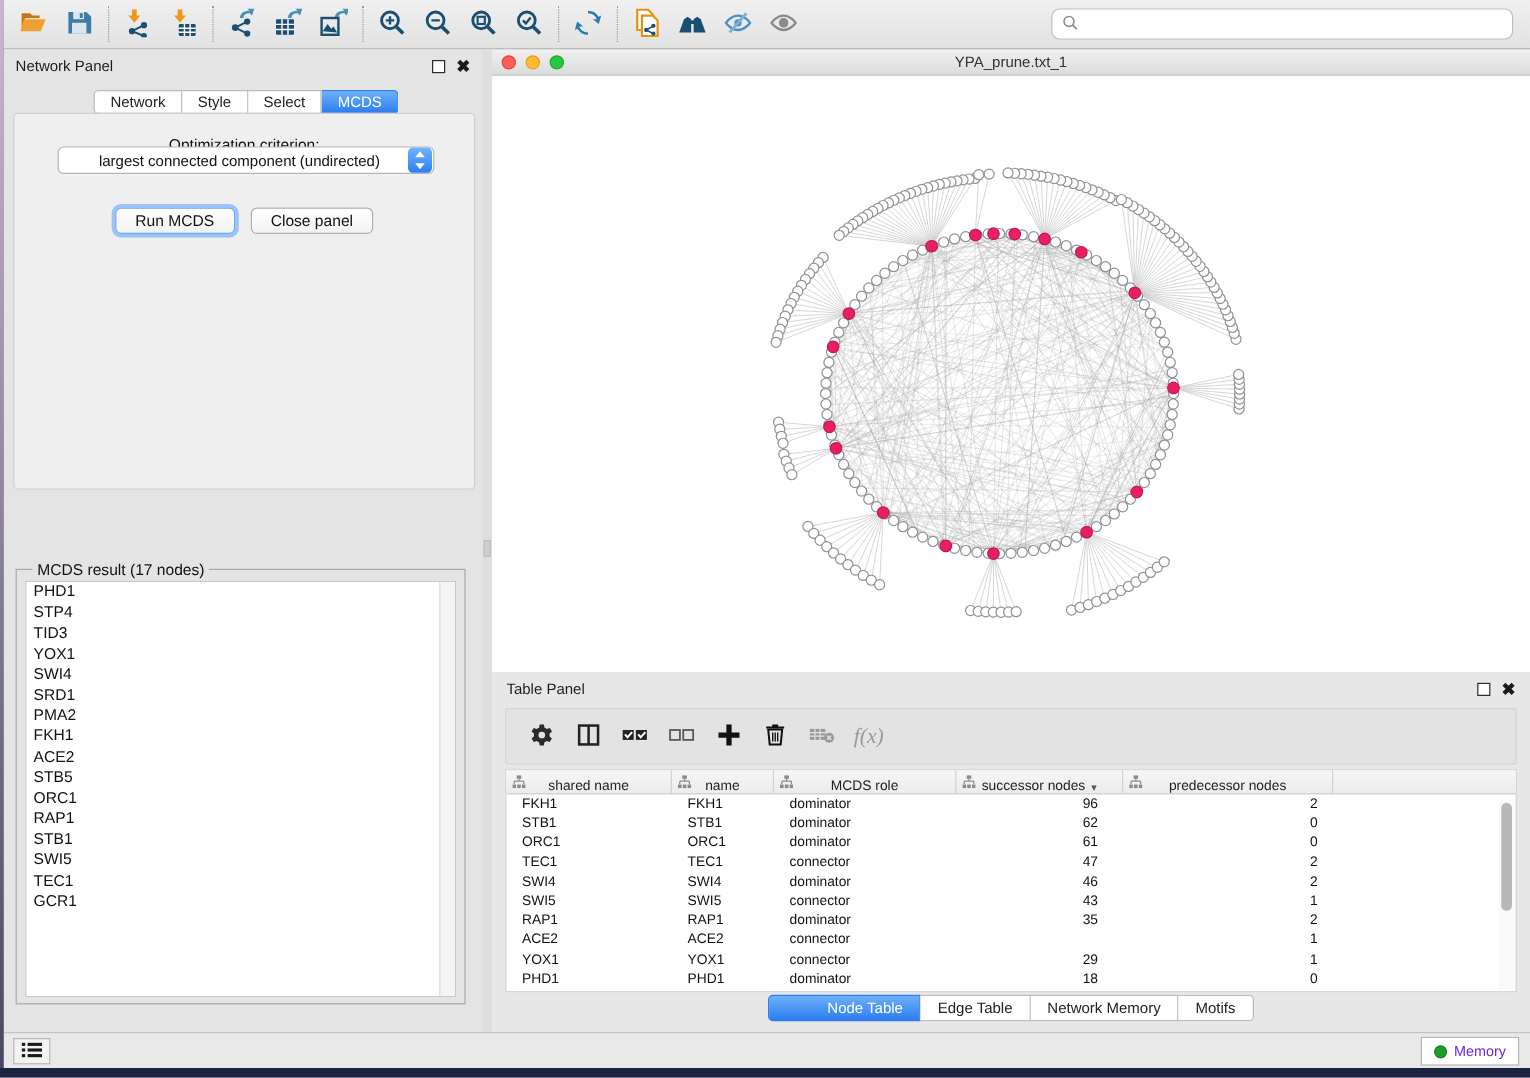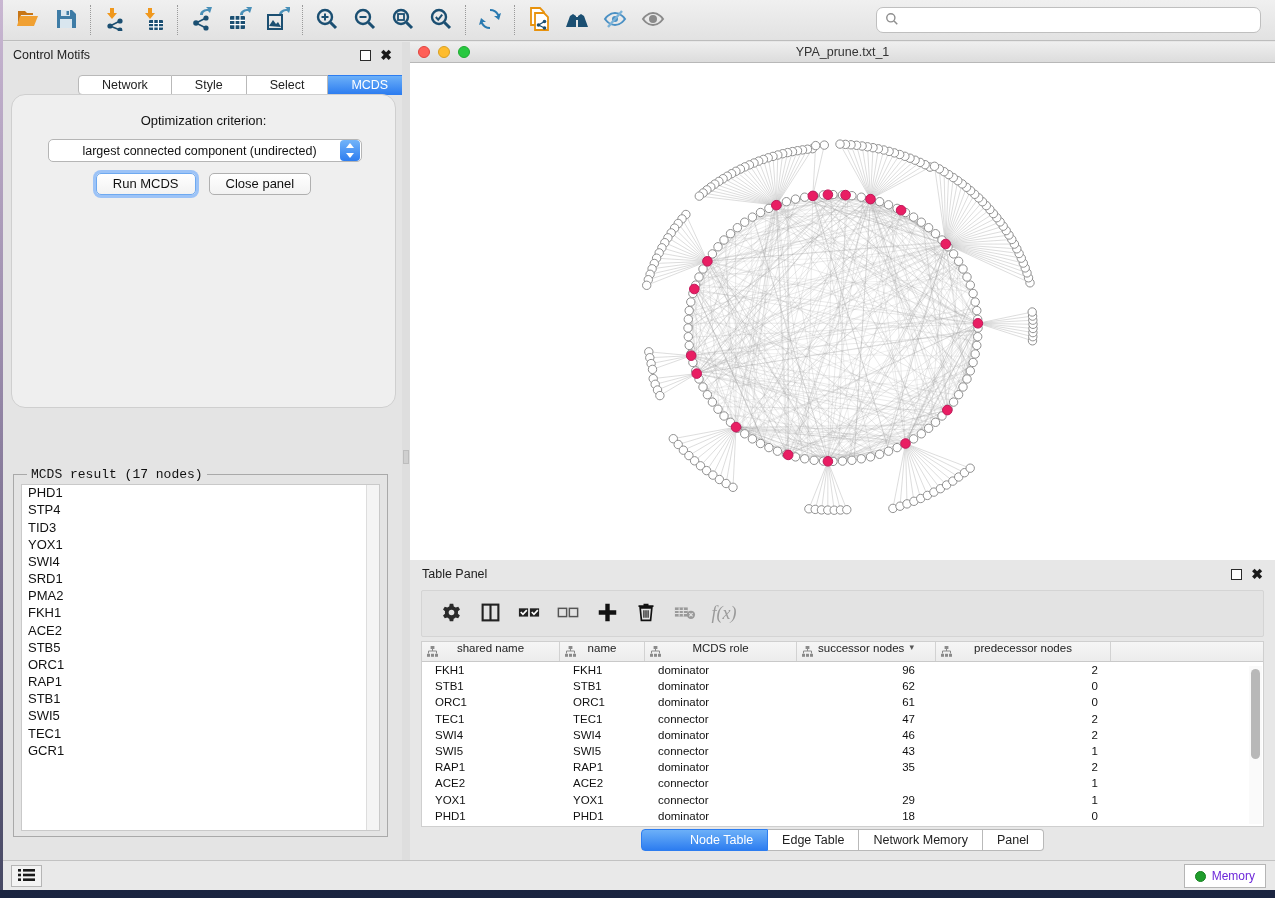--- a/index.html
+++ b/index.html
@@ -24,44 +24,44 @@
 
   
   .control-panel { position:absolute; left:0; top:42px; width:399px; bottom:30px; background:#e4e4e4; }
   .cp-titlebar { position:absolute; left:0; top:0; right:0; height:26px; display:flex; align-items:center; padding:0 10px; }
   .cp-title { font-size:12.5px; color:#1d1d1d; }
   .panel-winbtns { margin-left:auto; display:flex; gap:9px; align-items:center; }
   .float-btn { width:11px; height:11px; border:1.6px solid #2a2a2a; background:#fff; }
   .close-x { font-size:14px; font-weight:bold; color:#1a1a1a; line-height:11px; }
 
   .cp-tabs { position:absolute; left:75px; top:33px; height:20px; display:flex; }
-  .cp-tab { padding:0 23px; height:20px; line-height:19px; background:#fff; border:1px solid #b9b9b9;
+  .cp-tab { padding:0 13px; height:20px; line-height:19px; background:#fff; border:1px solid #b9b9b9;
             border-left:none; font-size:12.5px; color:#222; }
   .cp-tab:first-child { border-left:1px solid #b9b9b9; border-radius:4px 0 0 4px; }
   .cp-tab:last-child { border-radius:0 4px 4px 0; }
   .cp-tab.active { background:linear-gradient(180deg,#6cb0f8,#2d7df0); border-color:#2d7df0; color:#fff; }
 
   .cp-inner { position:absolute; left:8px; top:52px; width:385px; height:314px; background:#efefef;
-              border:1px solid #cfcfcf; border-radius:14px; }
+              border:1px solid #cfcfcf; border-radius:4px; }
   .opt-label { position:absolute; left:0; right:0; top:18px; text-align:center; font-size:13px; color:#111; }
-  .dropdown { position:absolute; left:36px; top:44px; width:314px; height:23px; background:#fff;
+  .dropdown { position:absolute; left:36px; top:27px; width:314px; height:23px; background:#fff;
               border:1px solid #b5b5b5; border-radius:5px; display:flex; align-items:center; }
   .dropdown-value { flex:1; text-align:center; font-size:12.5px; color:#111; padding-left:10px; }
   .dd-stepper { width:20px; height:21px; margin-right:1px; border-radius:4px;
                 background:linear-gradient(180deg,#72b4f9,#2d7df0); position:relative; flex:none; }
   .dd-stepper::before, .dd-stepper::after { content:""; position:absolute; left:6px; border-left:4px solid transparent; border-right:4px solid transparent; }
   .dd-stepper::before { top:3px; border-bottom:5px solid #fff; }
   .dd-stepper::after { bottom:3px; border-top:5px solid #fff; }
   .cp-buttons { position:absolute; left:0; right:0; top:78px; display:flex; justify-content:center; gap:13px; }
   .btn { height:22px; padding:0 16px; background:linear-gradient(180deg,#ffffff,#f2f2f2); border:1px solid #b0b0b0;
          border-radius:5px; font-size:13px; color:#111; line-height:20px; }
   .btn.focused { box-shadow:0 0 0 3px rgba(110,170,250,.65); border-color:#6ea9f0; }
 
   .mcds-group { position:absolute; left:10px; top:432px; width:375px; height:363px; border:1px solid #a9a9a9; }
-  .mcds-legend { position:absolute; left:13px; top:-8px; background:#e4e4e4; padding:0 4px; font-size:13px; color:#111;font-family:Liberation Mono, monospace; }
+  .mcds-legend { position:absolute; left:13px; top:-8px; background:#e4e4e4; padding:0 4px; font-size:13px; color:#111; }
   .mcds-list { position:absolute; left:7px; top:9px; right:7px; bottom:5px; background:#fff; border:1px solid #c9c9c9;
                font-size:13px; overflow:hidden; }
   .mcds-item { padding:1.2px 0 1.2px 6px; line-height:14.8px; color:#111; }
   .mcds-scroll { position:absolute; right:0; top:0; bottom:0; width:13px; background:#f4f4f4; border-left:1px solid #ddd; }
 
   
   .v-splitter { position:absolute; left:399px; top:42px; width:8px; bottom:30px; background:#dedede; }
   .v-grip { position:absolute; left:1px; top:408px; width:6px; height:14px; background:#cfcfcf; border:1px solid #bdbdbd; }
 
   
@@ -80,21 +80,21 @@
   
   .table-panel { position:absolute; left:407px; top:561px; right:0; bottom:30px; background:#e7e7e7; }
   .tp-titlebar { position:absolute; left:0; top:0; right:0; height:26px; display:flex; align-items:center; padding:0 12px; }
   .tp-toolbar { position:absolute; left:11px; top:29px; right:11px; height:47px; background:#e3e3e3;
                 border:1px solid #d4d4d4; border-radius:2px; display:flex; align-items:center; padding-left:14px; gap:9px; }
   .tt-btn { width:30px; height:30px; display:flex; align-items:center; justify-content:center; }
   .fx { font-family:"Liberation Serif",serif; font-style:italic; font-size:18px; color:#9a9a9a; }
 
   .tbl-wrap { position:absolute; left:11px; top:80px; right:11px; height:186px; background:#fff; border:1px solid #cfcfcf; }
   .tbl-header { display:flex; height:20px; background:linear-gradient(180deg,#f6f6f6,#ececec); border-bottom:1px solid #c9c9c9; }
-  .th { position:relative; display:flex; align-items:flex-start; justify-content:center; border-right:1px solid #d2d2d2;
+  .th { position:relative; display:flex; align-items:flex-end; justify-content:center; border-right:1px solid #d2d2d2;
         font-size:11.5px; color:#222; }
   .th .h-icon { position:absolute; left:5px; top:4px; }
   .th .sort { margin-left:5px; font-size:9px; color:#555; }
   .tbl-row { display:flex; height:16.2px; }
   .td { font-size:11.5px; color:#111; line-height:16.2px; white-space:nowrap; overflow:hidden; }
   .td.l { padding-left:13px; text-align:left; }
   .td.r { text-align:right; }
   .tbl-scroll { position:absolute; right:1px; top:24px; width:13px; height:158px; background:#fafafa; }
   .tbl-thumb { position:absolute; right:2px; top:3px; width:9px; height:90px; background:#b8b8b8; border-radius:5px; }
 
@@ -253,21 +253,21 @@
       <span><svg viewBox="0 0 24 24">
             <circle cx="10" cy="10" r="7" fill="none" stroke="#8f8f8f" stroke-width="2.4"></circle>
             <path d="M15.5 15.5L21 21" stroke="#8f8f8f" stroke-width="2.6"></path>
           </svg></span>
       <input placeholder="" style="">
     </div>
   </div>
 
   <div class="control-panel">
     <div class="cp-titlebar">
-      <span class="cp-title">Control Motifs</span>
+      <span class="cp-title">Network Panel</span>
       <span class="panel-winbtns">
         <span class="float-btn"></span>
         <span class="close-x">✖</span>
       </span>
     </div>
     <div class="cp-tabs" id="cp-tabs">
         <div class="cp-tab">Network</div>
         <div class="cp-tab">Style</div>
         <div class="cp-tab">Select</div>
         <div class="cp-tab active">MCDS</div>
@@ -1341,21 +1341,21 @@
           </div>
         </div>
       <div class="tbl-scroll">
           <div class="tbl-thumb"></div>
         </div>
     </div>
     <div class="tp-tabs" id="tp-tabs">
         <div class="tp-tab active">Node Table</div>
         <div class="tp-tab">Edge Table</div>
         <div class="tp-tab">Network Memory</div>
-        <div class="tp-tab">Panel</div>
+        <div class="tp-tab">Motifs</div>
       </div>
   </div>
 
   <div class="statusbar">
     <span class="list-btn">
         <span><svg width="17" height="14" viewBox="0 0 17 14">
             <g fill="#1a1a1a">
               <rect x="0" y="1" width="3" height="2.6"></rect>
               <rect x="5" y="1" width="12" height="2.6"></rect>
               <rect x="0" y="5.7" width="3" height="2.6"></rect>

